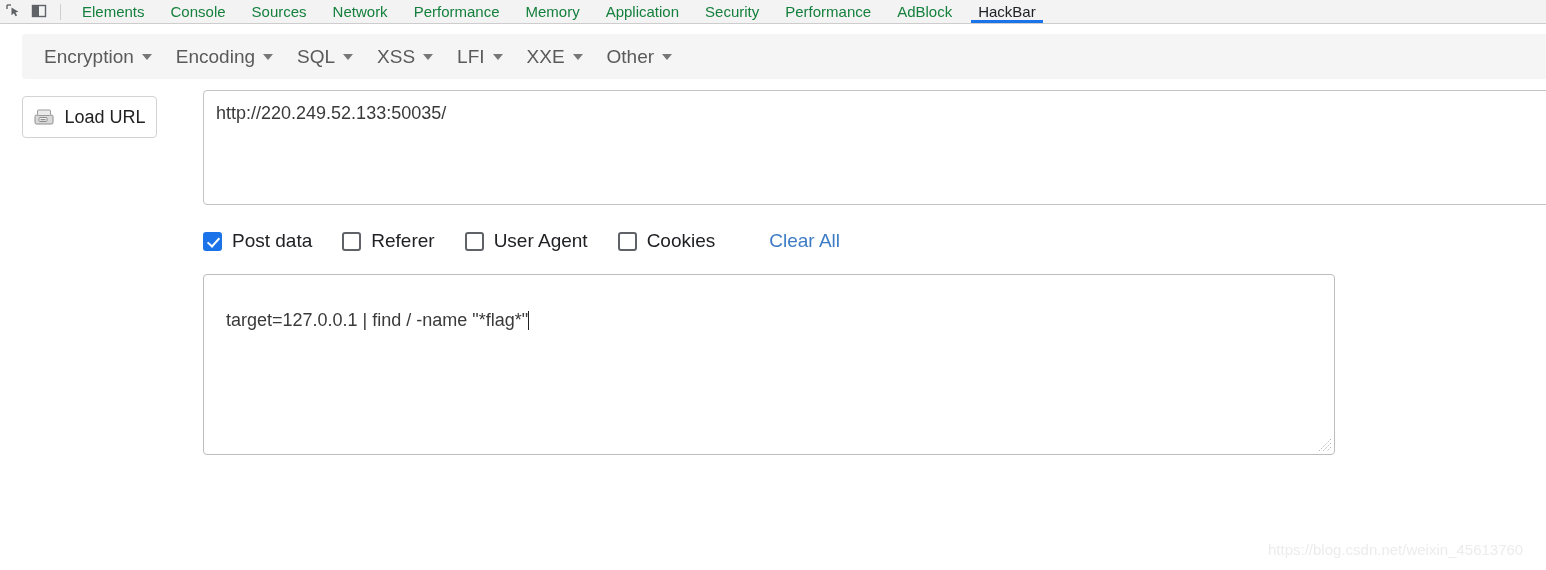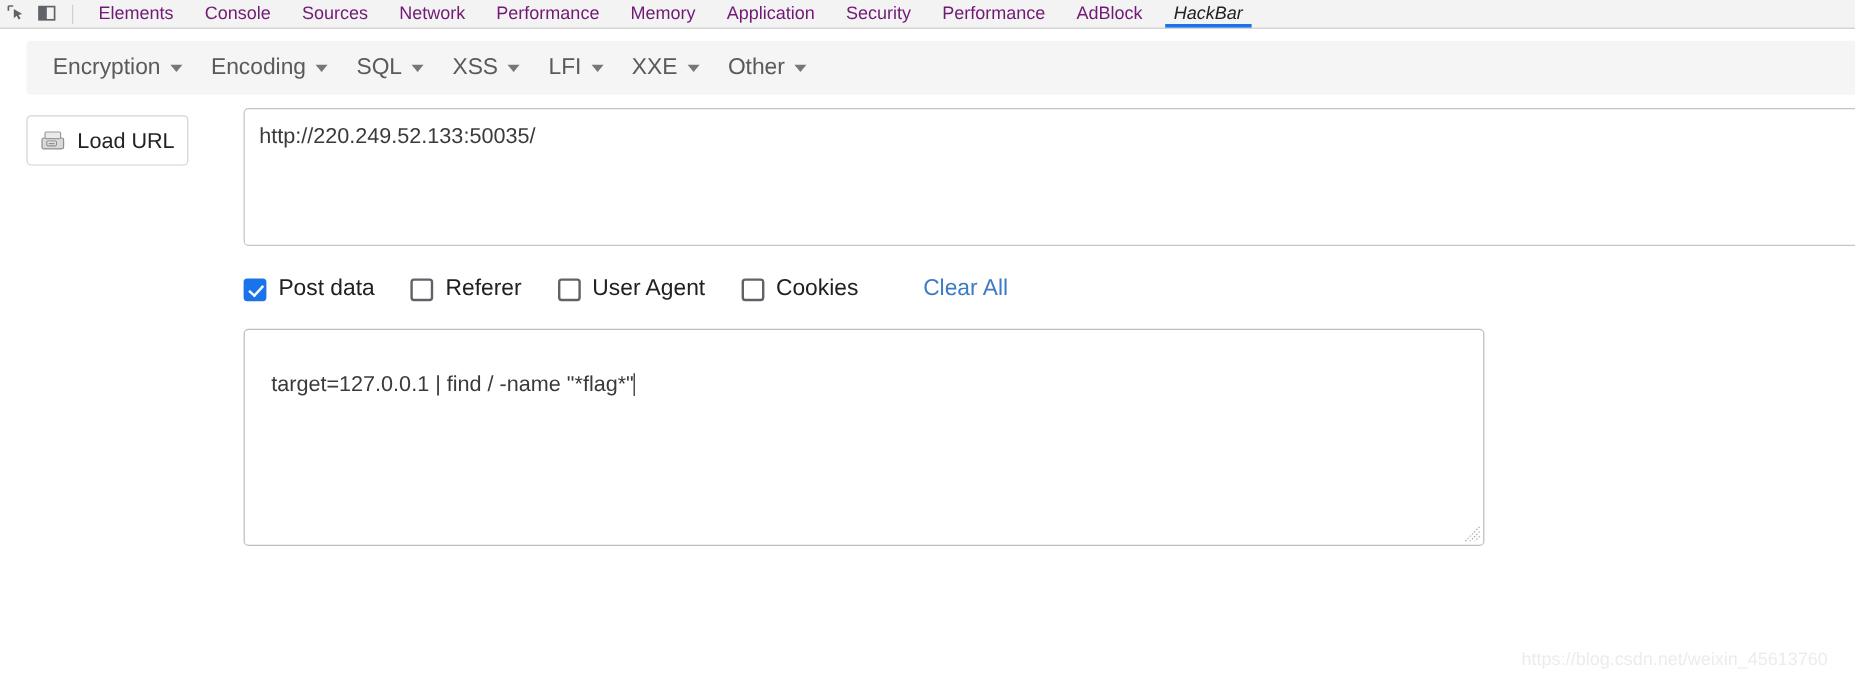--- a/index.html
+++ b/index.html
@@ -27,25 +27,25 @@
   .tb-icon svg { display: block; }
   .tb-sep {
     width: 1px; height: 16px; background: #cfcfcf;
     margin: 0 8px 3px 8px;
   }
   .tab {
     position: relative;
     height: 24px;
     padding: 0 13px;
     display: flex; align-items: center;
-    font-size: 15px; color: #701a75;
-    white-space: nowrap;
-    cursor: default;
-  }
-  .tab.active { color: #202124; font-style: italic; }
+    font-size: 15px; color: #15803d;
+    white-space: nowrap;
+    cursor: default;
+  }
+  .tab.active { color: #202124; }
   .tab.active::after {
     content: "";
     position: absolute;
     left: 6px; right: 6px; bottom: 0;
     height: 3px; background: #1a73e8;
   }
 
   
   .menubar {
     position: absolute; left: 22px; top: 34px;
@@ -138,21 +138,21 @@
     margin-left: 24px;
     font-size: 19px;
     color: #3d7cc4;
     cursor: default;
     white-space: nowrap;
   }
 
   
   .post-box {
     position: absolute; left: 203px; top: 274px;
-    width: 1034px; height: 181px;
+    width: 1132px; height: 181px;
     background: #fff;
     border: 1px solid #bdbdbd;
     border-radius: 4px;
     padding: 11px 12px;
     font-size: 18px; color: #3a3a3a;
     line-height: 1.3;
     overflow: hidden;
     white-space: pre;
   }
   .caret-bar {

